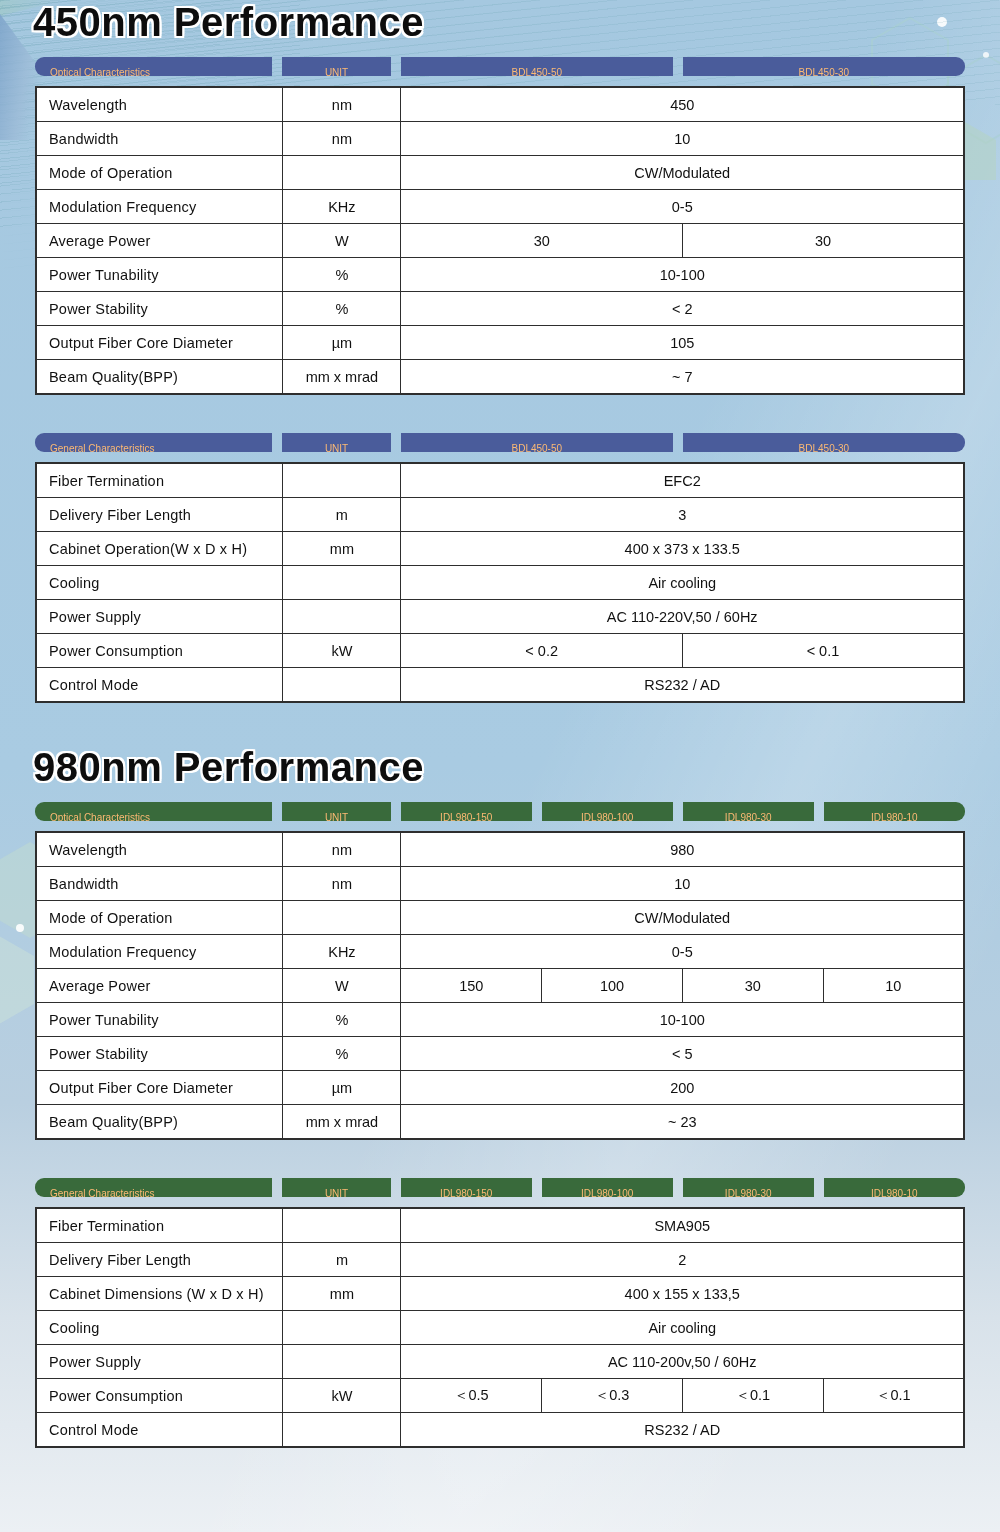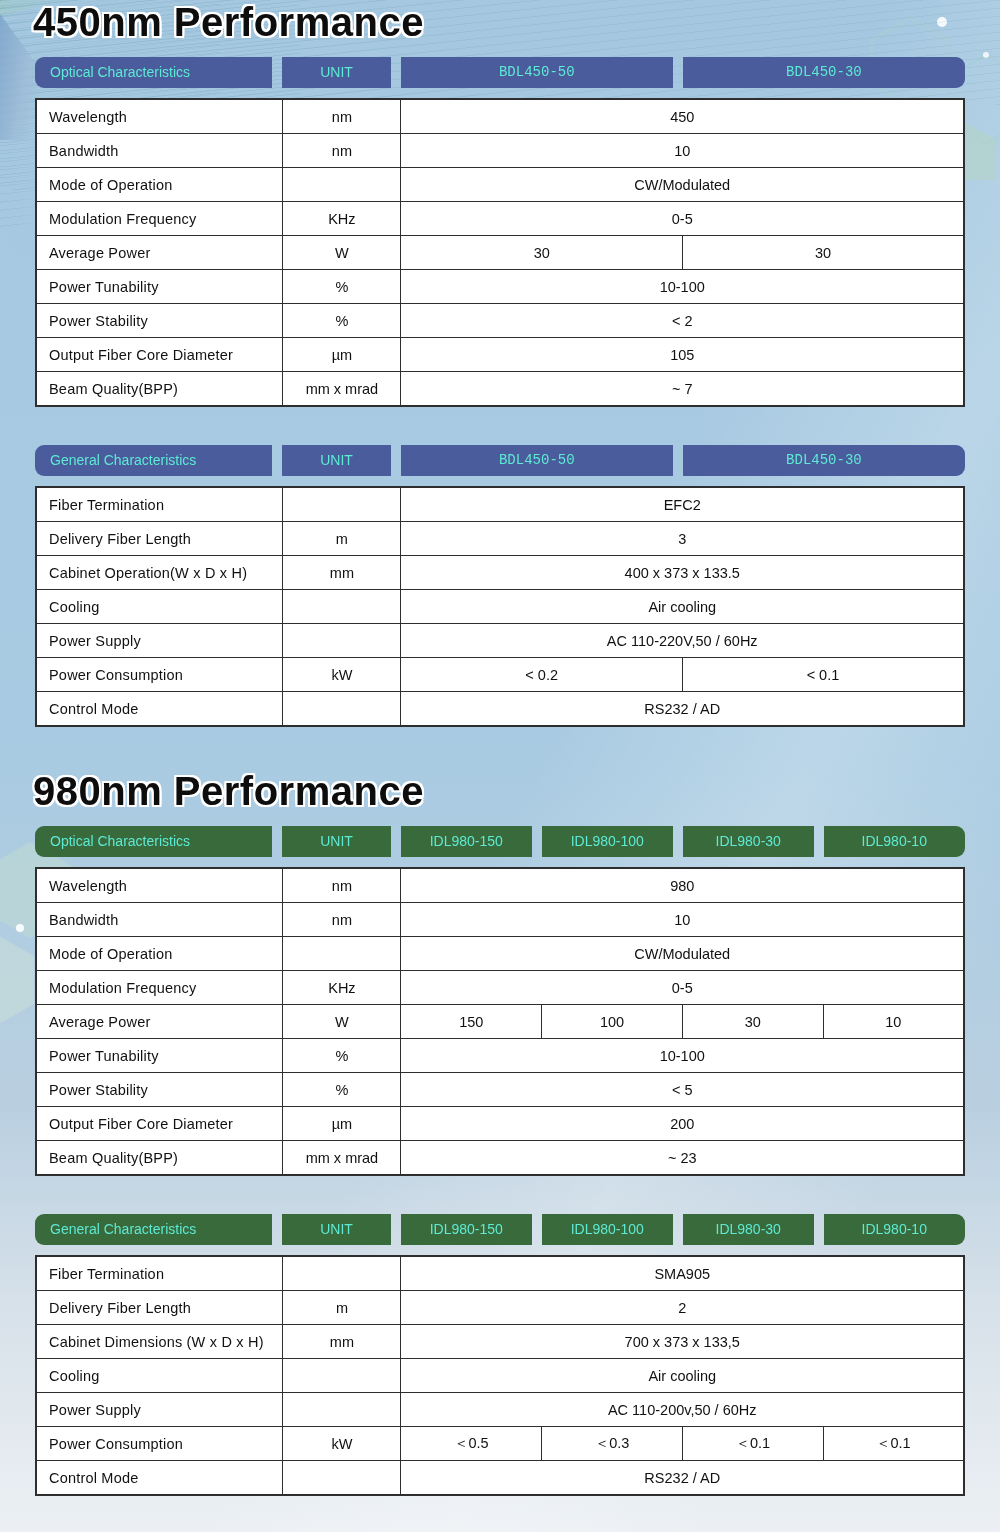--- a/index.html
+++ b/index.html
@@ -28,28 +28,28 @@
     background:linear-gradient(100deg,#7ba2c9 0%,#9dbcd8 55%,rgba(170,198,221,0) 80%);
     clip-path:polygon(0 10%,100% 55%,100% 100%,0 100%);}
   .hex-svg{position:absolute;pointer-events:none;}
   
   .content{position:relative;z-index:2;}
   h1.sec-title{
     margin:0 0 12px 33px;font-size:40px;font-weight:700;color:#0d0d0d;letter-spacing:.5px;
     text-shadow:-2px -2px 0 #fff,2px -2px 0 #fff,-2px 2px 0 #fff,2px 2px 0 #fff,
                 -2px 0 0 #fff,2px 0 0 #fff,0 -2px 0 #fff,0 2px 0 #fff;}
   .pills{display:flex;margin:0 35px 10px;}
-  .pill{box-sizing:border-box;height:31px;line-height:31px;margin-right:10px;color:#5eead4;
-        font-size:14px;text-align:center;white-space:nowrap;overflow:hidden;}
+  .pill{box-sizing:border-box;height:19px;line-height:31px;margin-right:10px;color:#fdba74;
+        font-size:10px;text-align:center;white-space:nowrap;overflow:hidden;}
   .pill:last-child{margin-right:0;}
   .blue{background:#4a5c9b;}
   .green{background:#396a3b;}
   .p-title{flex:0 0 calc(26.6% - 10px);text-align:left;padding-left:15px;border-radius:9px 0 0 9px;}
   .p-unit{flex:0 0 calc(12.73% - 10px);}
-  .p-m2{flex:0 0 calc(30.33% - 10px);font-family:Liberation Mono, monospace;}
+  .p-m2{flex:0 0 calc(30.33% - 10px);}
   .p-m2:last-child{flex:0 0 30.34%;border-radius:0 9px 9px 0;}
   .p-m4{flex:0 0 calc(15.16% - 10px);}
   .p-m4:last-child{flex:0 0 15.17%;border-radius:0 9px 9px 0;}
   .tblwrap{margin:0 35px;}
   table.spec{width:100%;border-collapse:collapse;table-layout:fixed;background:#fff;border:2px solid #2e2e2e;}
   table.spec td{border:1px solid #2e2e2e;height:33px;padding:0 4px;font-size:14.5px;color:#111;
                 text-align:center;vertical-align:middle;white-space:nowrap;overflow:hidden;}
   table.spec td.lab{text-align:left;padding-left:12px;letter-spacing:.2px;border-radius:12px;}
   .gap38{height:38px;}
   .gap42{height:42px;}
@@ -314,21 +314,21 @@
             <td colspan="4">SMA905</td>
           </tr>
           <tr>
             <td class="lab">Delivery Fiber Length</td>
             <td>m</td>
             <td colspan="4">2</td>
           </tr>
           <tr>
             <td class="lab">Cabinet Dimensions (W x D x H)</td>
             <td>mm</td>
-            <td colspan="4">700 x 373 x 133,5</td>
+            <td colspan="4">400 x 155 x 133,5</td>
           </tr>
           <tr>
             <td class="lab">Cooling</td>
             <td></td>
             <td colspan="4">Air cooling</td>
           </tr>
           <tr>
             <td class="lab">Power Supply</td>
             <td></td>
             <td colspan="4">AC 110-200v,50 / 60Hz</td>

